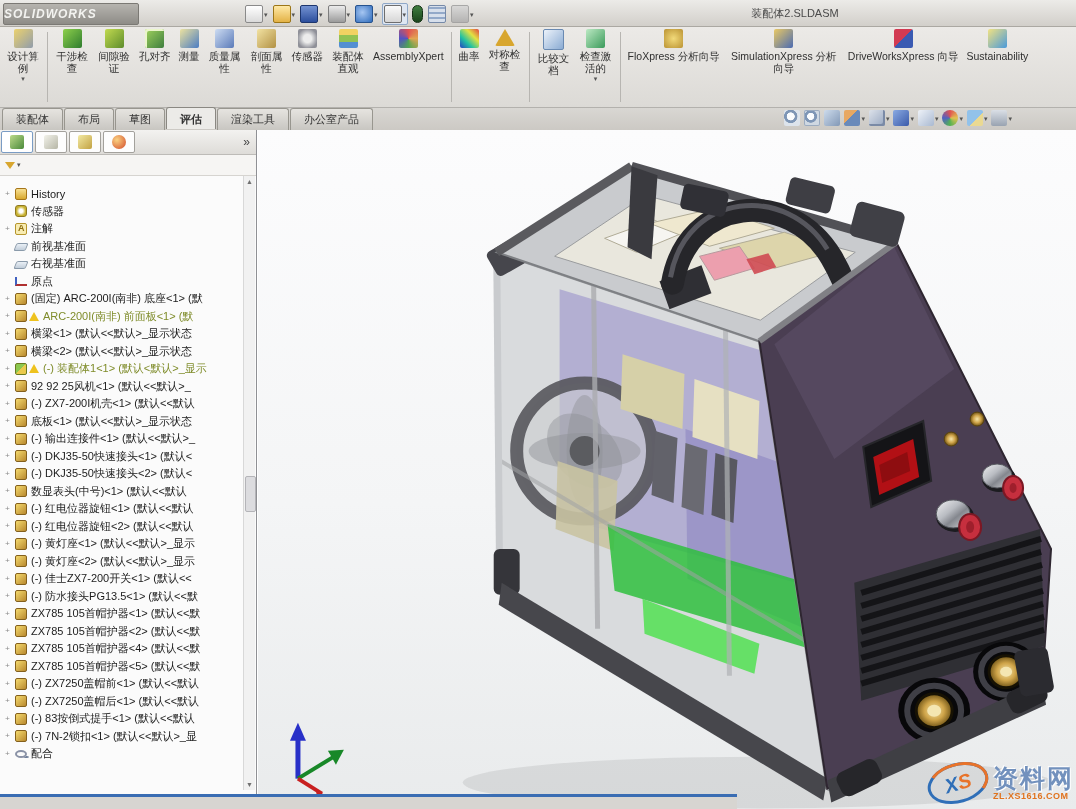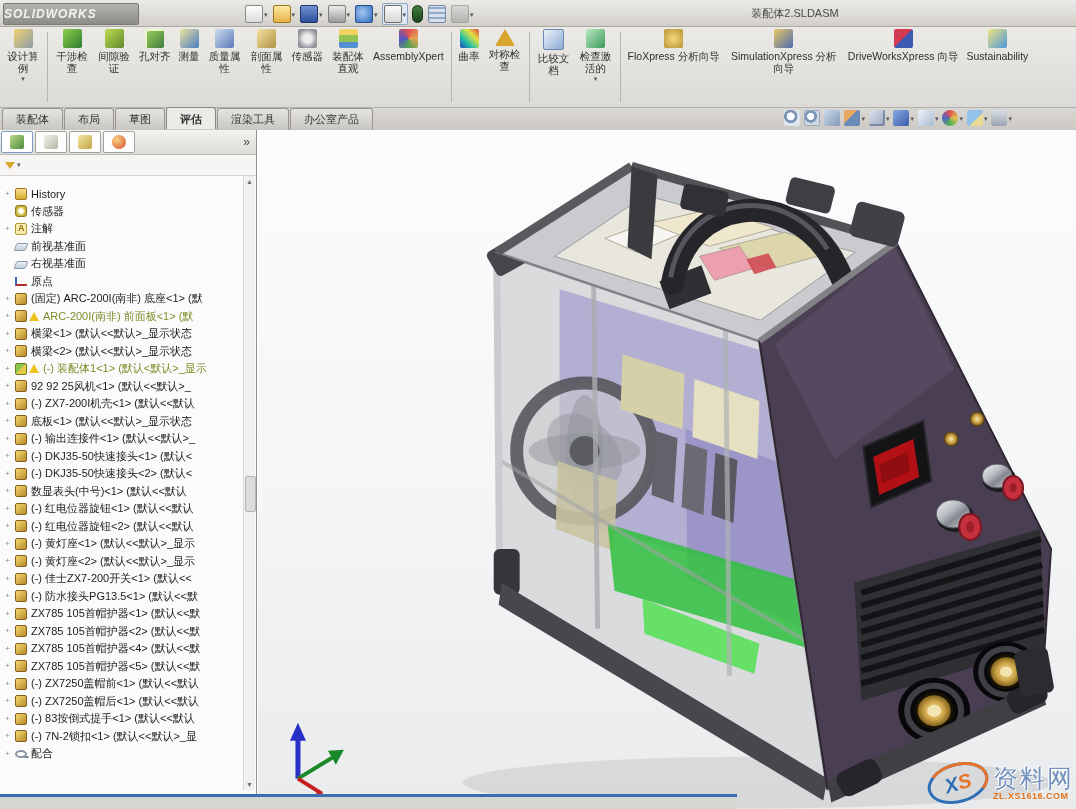--- a/index.html
+++ b/index.html
@@ -133,21 +133,21 @@
   .graystrip{position:absolute;left:0;top:797px;width:737px;height:12px;background:#d7d5d1;}
   
   .watermark{position:absolute;right:2px;bottom:6px;display:flex;align-items:center;gap:4px;}
   .wmoval{width:56px;height:34px;border:3px solid #2f6fb8;border-radius:50%;
     transform:rotate(-16deg);display:flex;align-items:center;justify-content:center;position:relative;}
   .wmoval::after{content:"";position:absolute;inset:-3px;border:3px solid transparent;
     border-right-color:#e8732a;border-top-color:#e8732a;border-radius:50%;}
   .wmxs{font-size:20px;font-weight:bold;font-style:italic;color:#2f6fb8;}
   .wmxs b{color:#e8732a;}
   .wmtext{display:flex;flex-direction:column;line-height:1;}
-  .wmsite{font-size:25px;font-weight:normal;color:#7291bd;letter-spacing:2px;
+  .wmsite{font-size:25px;font-weight:bold;color:#7291bd;letter-spacing:2px;
     text-shadow:1px 1px 0 #fff,-1px -1px 0 #fff;}
   .wmurl{font-size:9px;font-weight:bold;color:#e0731e;letter-spacing:.5px;margin-top:1px;}
 </style>
 </head>
 <body>
 
 <div class="titlebar">
   <div class="logo">SOLIDWORKS</div>
   <div class="quicktools">
 

